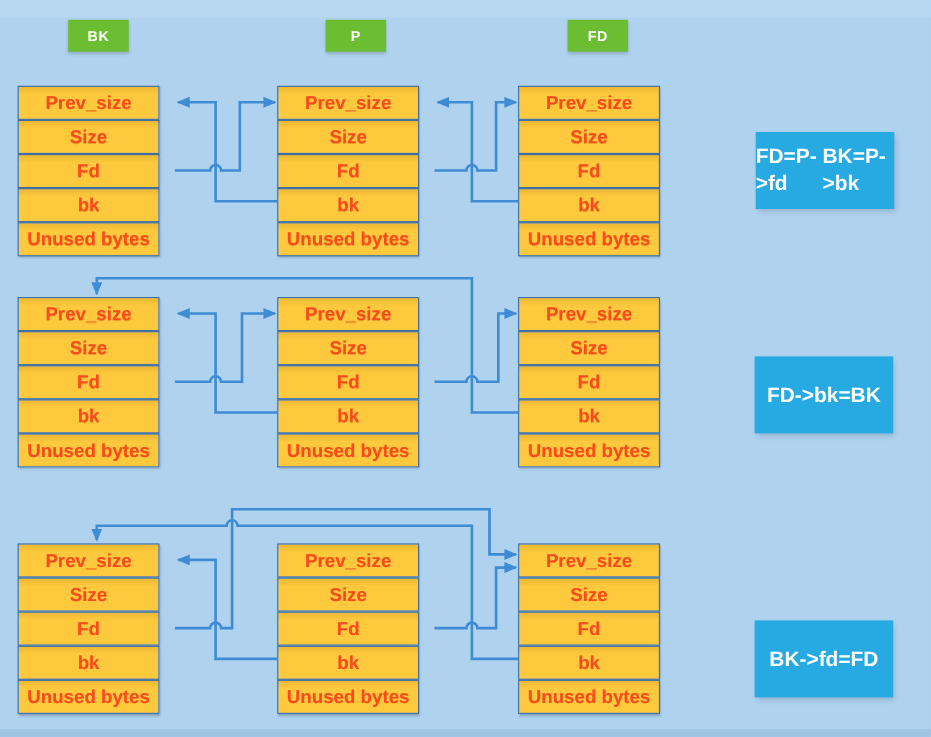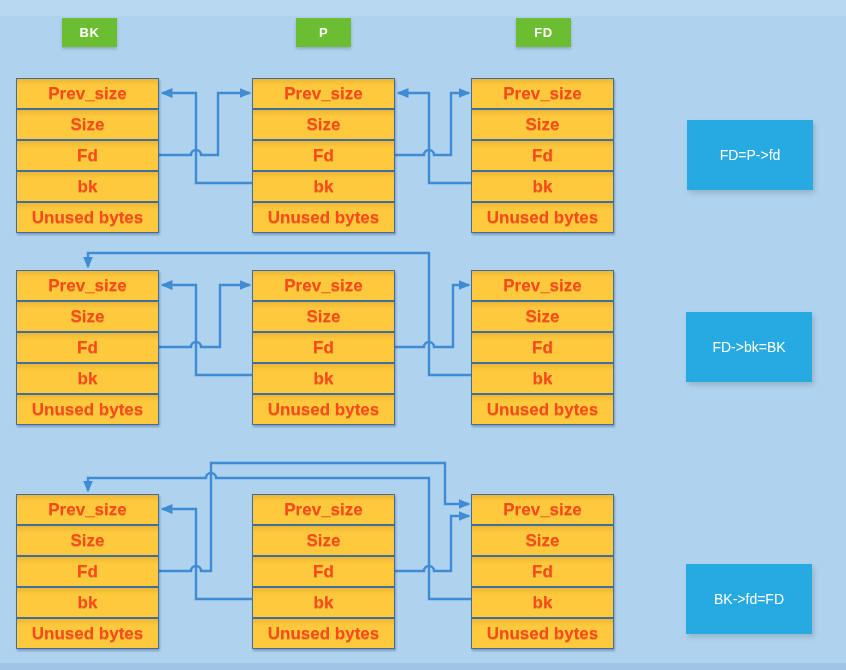--- a/index.html
+++ b/index.html
@@ -11,31 +11,31 @@
   .band-top{position:absolute;left:0;top:0;width:846px;height:16px;background:#B8D7F1}
   .band-bottom{position:absolute;left:0;top:663px;width:846px;height:7px;background:#9FC4E4}
   .col-label{
     position:absolute;width:55px;height:29px;top:18px;
     background:var(--green,#6BBE31);color:#fff;font-weight:bold;font-size:13px;
     display:flex;align-items:center;justify-content:center;letter-spacing:.5px;
     box-shadow:0 2px 3px rgba(0,0,0,.18);
   }
   .chunk{position:absolute;width:143px}
   .field{
-    box-sizing:border-box;height:31px;width:143px;
+    box-sizing:border-box;height:31px;width:129px;
     border:1.6px solid var(--border,#3E6D9E);
     background:linear-gradient(180deg,#ecb833 0px,#ffc93e 7px,#ffc93e 100%);
     color:var(--ctext,#FB4A1C);font-weight:bold;font-size:17px;
     display:flex;align-items:center;justify-content:center;
     box-shadow:1px 1.5px 2px rgba(50,60,90,.35);
     text-shadow:0 .5px 0 rgba(150,40,0,.25);
   }
   .rule{
     position:absolute;width:126px;height:70px;
-    background:var(--blue,#27A9E2);color:#fff;font-weight:normal;font-size:14px;
+    background:var(--blue,#27A9E2);color:#fff;font-weight:bold;font-size:19px;
     display:flex;flex-direction:row;align-items:center;justify-content:center;
     line-height:25px;box-shadow:2px 3px 5px rgba(0,0,0,.15);
   }
   svg.connector-layer{position:absolute;left:0;top:0}
   path.conn{fill:none;stroke:var(--arrow,#3F8CD5);stroke-width:2.4px}
 </style>
 </head>
 <body>
 
 <div class="band-top"></div>
@@ -129,19 +129,20 @@
       <div class="field">Prev_size</div>
       <div class="field">Size</div>
       <div class="field">Fd</div>
       <div class="field">bk</div>
       <div class="field">Unused bytes</div>
     </div>
   </div>
 
 <div class="rule" style="left:687px;top:120px">
   <span>FD=P-&gt;fd</span>
+  <span>BK=P-&gt;bk</span>
 </div>
-<div class="rule" style="left:686px;top:312px">
+<div class="rule" style="left:686px;top:324px">
   <span>FD-&gt;bk=BK</span>
 </div>
 <div class="rule" style="left:686px;top:564px">
   <span>BK-&gt;fd=FD</span>
 </div>
 
 </body></html>

